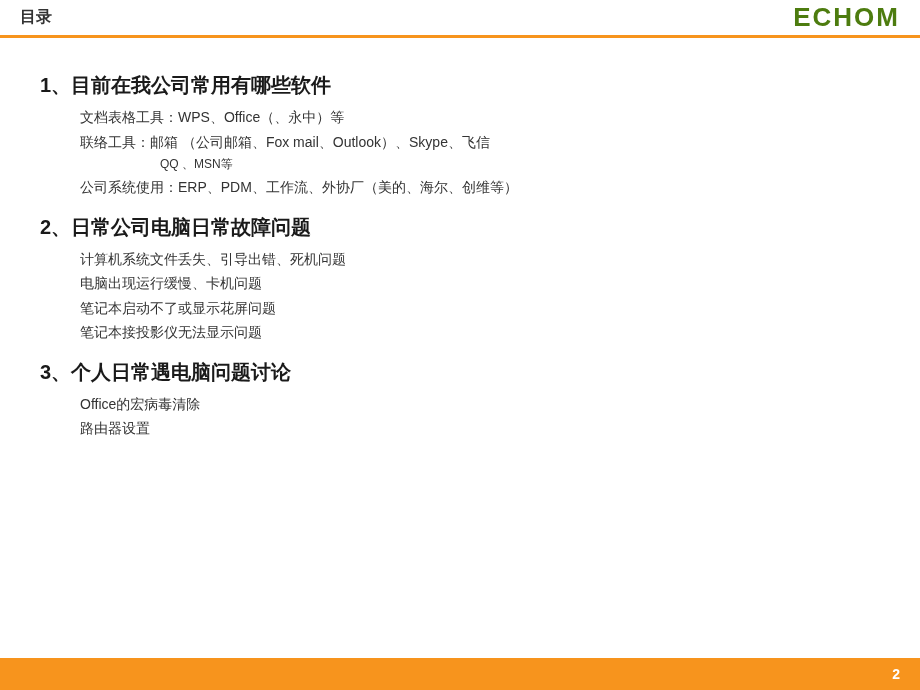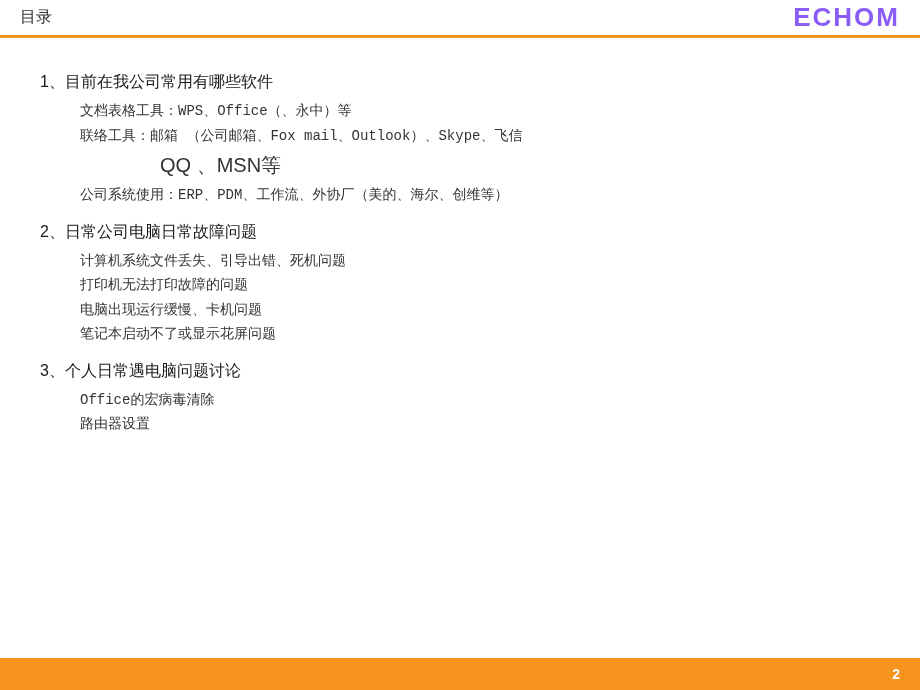--- a/index.html
+++ b/index.html
@@ -23,59 +23,58 @@
       align-items: center;
       justify-content: space-between;
       padding: 0 20px;
       height: 38px;
       border-bottom: 3px solid #F7941D;
       background: #ffffff;
     }
 
     .header-title {
       font-size: 16px;
-      font-weight: normal;
+      font-weight: bold;
       color: #333333;
     }
 
     .logo {
       font-size: 26px;
       font-weight: 900;
-      color: #8b5cf6;
+      color: #4d7c0f;
       letter-spacing: 2px;
       font-family: Arial, sans-serif;
     }
 
     
     .content {
       padding: 20px 50px 20px 40px;
       height: calc(690px - 38px - 32px);
       overflow: hidden;
     }
 
     
     .section-heading {
-      font-size: 16px;
-      font-weight: normal;
+      font-size: 20px;
+      font-weight: bold;
       color: #1a1a1a;
       margin-top: 14px;
       margin-bottom: 6px;
     }
 
     
     .sub-item {
       font-size: 14px;
       color: #333333;
       margin-left: 40px;
       line-height: 1.75;
-      font-family: Liberation Mono, monospace;
     }
 
     .sub-item-indent {
-      font-size: 20px;
+      font-size: 12px;
       color: #333333;
       margin-left: 120px;
       line-height: 1.75;
     }
 
     
     .footer {
       position: absolute;
       bottom: 0;
       left: 0;
@@ -105,23 +104,23 @@
 <div class="content">
 
   <div class="section-heading">1、目前在我公司常用有哪些软件</div>
   <div class="sub-item">文档表格工具：WPS、Office（、永中）等</div>
   <div class="sub-item">联络工具：邮箱 （公司邮箱、Fox mail、Outlook）、Skype、飞信</div>
   <div class="sub-item-indent">QQ 、MSN等</div>
   <div class="sub-item">公司系统使用：ERP、PDM、工作流、外协厂（美的、海尔、创维等）</div>
 
   <div class="section-heading">2、日常公司电脑日常故障问题</div>
   <div class="sub-item">计算机系统文件丢失、引导出错、死机问题</div>
-  <div class="sub-item">打印机无法打印故障的问题</div>
   <div class="sub-item">电脑出现运行缓慢、卡机问题</div>
   <div class="sub-item">笔记本启动不了或显示花屏问题</div>
+  <div class="sub-item">笔记本接投影仪无法显示问题</div>
 
   <div class="section-heading">3、个人日常遇电脑问题讨论</div>
   <div class="sub-item">Office的宏病毒清除</div>
   <div class="sub-item">路由器设置</div>
 
 </div>
 
 <div class="footer">
   <span class="footer-page">2</span>
 </div>

